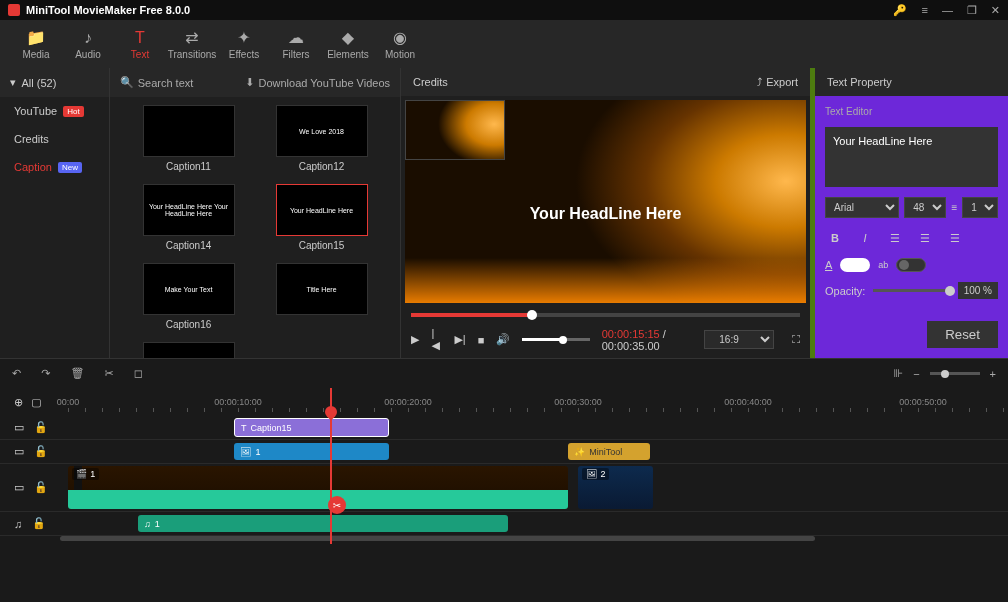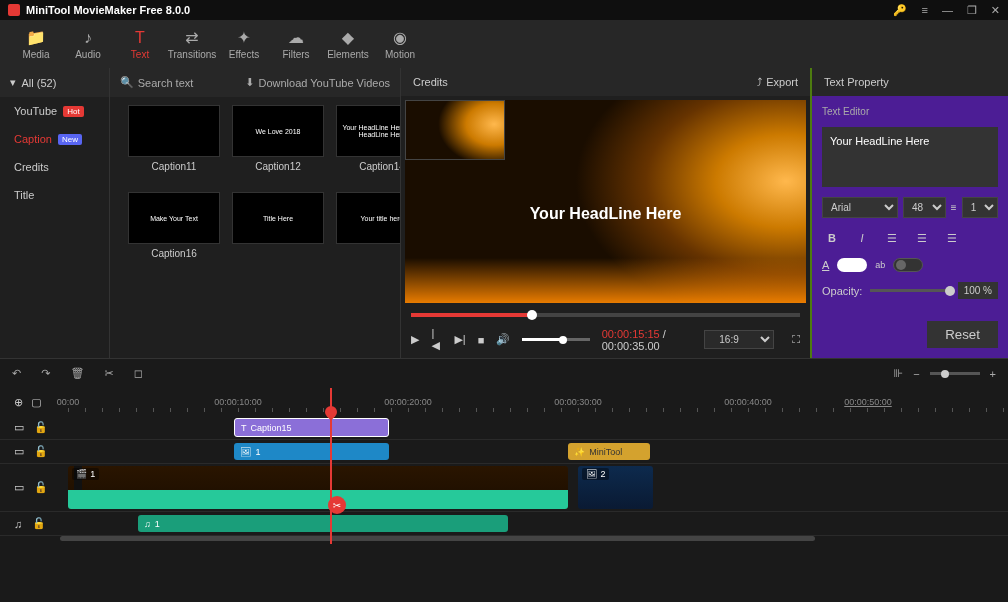--- a/index.html
+++ b/index.html
@@ -20,21 +20,21 @@
 .main { display: flex; height: 290px; }
 .left-panel { width: 110px; background: #1f1f1f; border-right: 1px solid #333; }
 .all-header { padding: 8px 10px; display: flex; align-items: center; gap: 6px; background: #272727; }
 .cat-item { padding: 8px 14px; cursor: pointer; display: flex; align-items: center; gap: 6px; color: #ccc; }
 .cat-item.active { color: #e53935; }
 .badge-hot { background: #e53935; color: #fff; font-size: 8px; padding: 1px 4px; border-radius: 2px; }
 .badge-new { background: #5865f2; color: #fff; font-size: 8px; padding: 1px 4px; border-radius: 2px; }
 .gallery-panel { width: 290px; background: #1f1f1f; display: flex; flex-direction: column; }
 .gallery-header { padding: 8px 10px; display: flex; justify-content: space-between; background: #272727; }
 .gallery-header span { display: flex; align-items: center; gap: 4px; cursor: pointer; color: #aaa; }
-.gallery-grid { display: grid; grid-template-columns: 1fr 1fr 1fr 1fr; gap: 20px 12px; padding: 8px 18px; overflow-y: auto; }
+.gallery-grid { display: grid; grid-template-columns: 1fr 1fr; gap: 12px 12px; padding: 8px 18px; overflow-y: auto; }
 .gallery-item { display: flex; flex-direction: column; align-items: center; gap: 4px; cursor: pointer; }
 .thumb { width: 92px; height: 52px; background: #000; border: 1px solid #333; display: flex; align-items: center; justify-content: center; font-size: 7px; color: #fff; text-align: center; }
 .thumb.selected { border: 1px solid #e53935; }
 .thumb-label { font-size: 10px; color: #ccc; }
 .player-panel { flex: 1; background: #1f1f1f; display: flex; flex-direction: column; border-left: 1px solid #333; }
 .player-header { padding: 8px 12px; display: flex; justify-content: space-between; align-items: center; background: #272727; }
 .export-btn { display: flex; align-items: center; gap: 4px; cursor: pointer; color: #ccc; }
 .preview { flex: 1; background: #000; position: relative; margin: 4px; overflow: hidden; }
 .preview-bg { position: absolute; inset: 0; background: radial-gradient(ellipse 300px 200px at 95% 40%, #ffb84d, #cc7a00, #663300, #1a0d00 70%); }
 .preview-fire { position: absolute; bottom: 0; left: 0; right: 0; height: 45px; background: linear-gradient(0deg, #ff8800, transparent); opacity: 0.9; }
@@ -47,21 +47,21 @@
 .controls { display: flex; align-items: center; gap: 12px; }
 .controls-left { display: flex; gap: 12px; align-items: center; }
 .controls-left span { cursor: pointer; }
 .time-display { margin-left: auto; font-size: 11px; }
 .time-current { color: #e53935; }
 .ratio-select { background: #2a2a2a; border: 1px solid #444; color: #ccc; padding: 2px 18px 2px 10px; margin-left: 10px; font-size: 10px; }
 .fullscreen-btn { margin-left: 6px; cursor: pointer; }
 .vol-slider { width: 70px; height: 3px; background: #666; position: relative; }
 .vol-fill { position: absolute; left: 0; width: 60%; height: 100%; background: #fff; }
 .vol-thumb { position: absolute; left: 60%; top: 50%; width: 8px; height: 8px; background: #fff; border-radius: 50%; transform: translate(-50%, -50%); }
-.property-panel { width: 198px; background: #4c1d95; border-left: 2px solid #4d7c0f; display: flex; flex-direction: column; }
+.property-panel { width: 198px; background: #6d28d9; border-left: 5px solid #4d7c0f; display: flex; flex-direction: column; }
 .prop-header { padding: 8px 12px; background: #272727; color: #ccc; }
 .prop-body { padding: 10px; flex: 1; display: flex; flex-direction: column; gap: 10px; }
 .prop-label { font-size: 10px; color: #aaa; }
 .text-editor { width: 100%; height: 60px; background: #333; border: none; color: #fff; padding: 8px; font-size: 11px; resize: none; }
 .prop-row { display: flex; gap: 5px; align-items: center; }
 .prop-select { background: #333; border: 1px solid #444; color: #ccc; padding: 3px 4px; font-size: 10px; flex: 1; min-width: 0; }
 .style-row { display: flex; gap: 10px; }
 .style-btn { width: 20px; height: 20px; display: flex; align-items: center; justify-content: center; cursor: pointer; color: #ccc; }
 .color-row { display: flex; align-items: center; gap: 8px; }
 .color-swatch { width: 30px; height: 14px; background: #fff; border-radius: 7px; }
@@ -165,29 +165,26 @@
   <div class="left-panel">
     <div class="all-header">
       <span>▾</span>
       <span>All (52)</span>
     </div>
     <div id="cat-list">
         <div class="cat-item">
           <span>YouTube</span>
           <span class="badge-hot">Hot</span>
         </div>
+        <div class="cat-item">
+          <span>Credits</span>
+        </div>
         <div class="cat-item active">
           <span>Caption</span>
           <span class="badge-new">New</span>
-        </div>
-        <div class="cat-item">
-          <span>Credits</span>
-        </div>
-        <div class="cat-item">
-          <span>Title</span>
         </div>
       </div>
   </div>
 
   <div class="gallery-panel">
     <div class="gallery-header">
       <span>🔍 <span>Search text</span></span>
       <span>⬇ <span>Download YouTube Videos</span></span>
     </div>
     <div class="gallery-grid" id="gallery-grid">
@@ -324,21 +321,21 @@
     <div class="ruler-head">
       <span>⊕</span>
       <span>▢</span>
     </div>
     <div class="ruler-track" id="ruler-track">
         <span class="ruler-label" style="left: 10px;">00:00</span>
         <span class="ruler-label" style="left: 180px;">00:00:10:00</span>
         <span class="ruler-label" style="left: 350px;">00:00:20:00</span>
         <span class="ruler-label" style="left: 520px;">00:00:30:00</span>
         <span class="ruler-label" style="left: 690px;">00:00:40:00</span>
-        <span class="ruler-label" style="left: 810px; text-decoration: underline;">00:00:50:00</span>
+        <span class="ruler-label" style="left: 865px;">00:00:50:00</span>
         <div class="ruler-ticks">
           <div class="tick" style="left: 10px;"></div>
           <div class="tick" style="left: 27px;"></div>
           <div class="tick" style="left: 44px;"></div>
           <div class="tick" style="left: 61px;"></div>
           <div class="tick" style="left: 78px;"></div>
           <div class="tick" style="left: 95px;"></div>
           <div class="tick" style="left: 112px;"></div>
           <div class="tick" style="left: 129px;"></div>
           <div class="tick" style="left: 146px;"></div>

